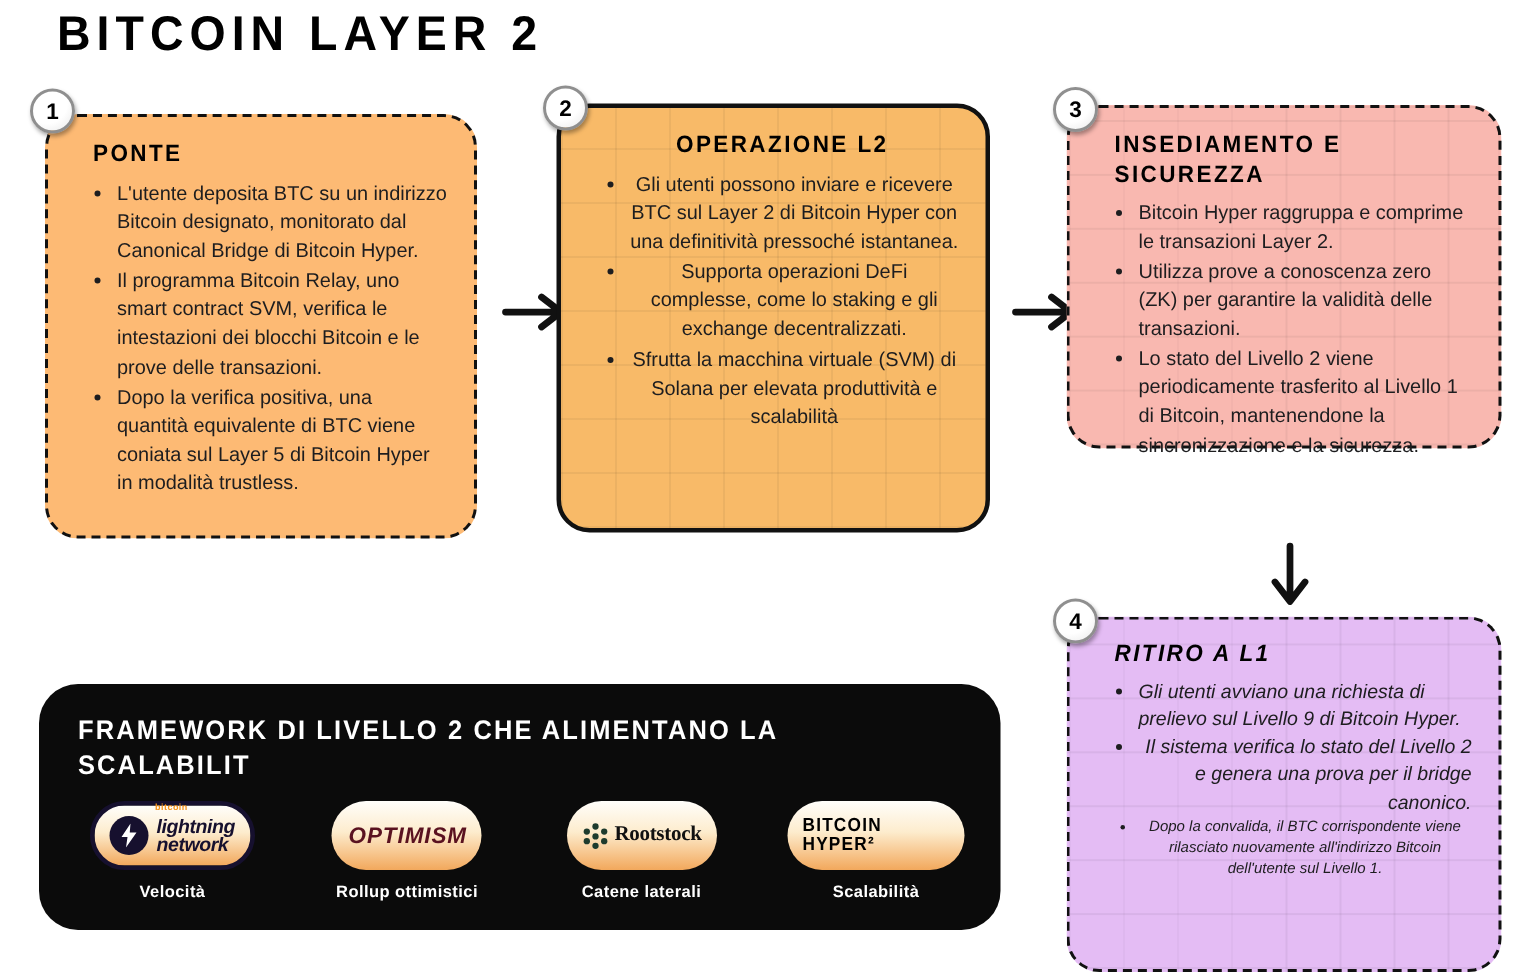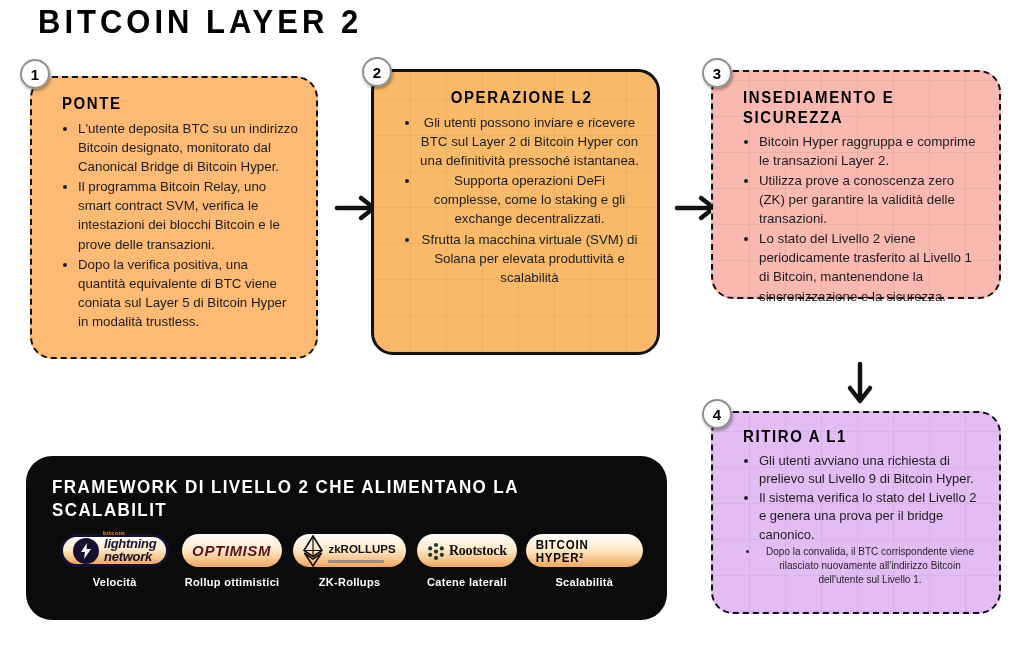--- a/index.html
+++ b/index.html
@@ -45,23 +45,23 @@
   }
   .banner-title{
     color:#fff;font-size:17px;font-weight:bold;letter-spacing:1.4px;
     line-height:1.3;max-width:480px;margin:0;transform:scaleY(1.05);transform-origin:left top;
   }
   .logo-row{
     display:flex;justify-content:space-between;margin-top:14px;padding:0 4px;
   }
   .logo-col{display:flex;flex-direction:column;align-items:center;width:118px;}
   .pill{
-    height:33px;min-width:100px;border-radius:26px;box-sizing:border-box;
+    height:46px;min-width:100px;border-radius:26px;box-sizing:border-box;
     background:linear-gradient(180deg,#fffefb 0%,#fdeccd 45%,#f2a85c 100%);
-    display:flex;align-items:center;justify-content:flex-start;padding:0 10px;
+    display:flex;align-items:center;justify-content:flex-end;padding:0 10px;
   }
   .pill.lightning{border:3px solid #16102e;min-width:106px;}
   .caption{color:#fff;font-size:11px;font-weight:bold;margin-top:9px;letter-spacing:0.3px;}
   
   .ln-wrap{display:flex;align-items:center;gap:5px;position:relative;}
   .ln-circle{width:26px;height:26px;border-radius:50%;background:#16102e;display:flex;align-items:center;justify-content:center;flex:0 0 auto;}
   .ln-text{font-style:italic;font-weight:bold;color:#16102e;font-size:13px;line-height:0.95;letter-spacing:-0.3px;}
   .ln-brand{position:absolute;top:-8px;left:30px;font-size:6px;font-weight:bold;color:#f7931a;font-style:normal;letter-spacing:0.3px;}
   
   .optimism-text{font-size:15px;font-weight:bold;font-style:italic;color:#5a1220;letter-spacing:0.6px;}
@@ -126,25 +126,25 @@
     </ul>
   </div>
 
   <svg class="arrow" style="left:846px;top:361px;" width="28" height="46">
     <path d="M14 3 V38 M4 27 L14 40 L24 27" fill="none" stroke="#111" stroke-width="4.5" stroke-linecap="round" stroke-linejoin="round"></path>
   </svg>
 
   <div class="badge" style="left:702px;top:399px;">
     <span>4</span>
   </div>
-  <div class="step-box dashed grid-bg" style="left:711px;top:411px;width:290px;height:203px;background-color:#E4BCF4;padding-top:14px;">
+  <div class="step-box dashed grid-bg" style="left:711px;top:411px;width:290px;height:237px;background-color:#E4BCF4;padding-top:14px;font-style:italic;">
     <div class="step-title">RITIRO A L1</div>
     <ul class="step-list" style="font-size:13px;">
       <li style="font-size:13px;line-height:1.4;">Gli utenti avviano una richiesta di prelievo sul Livello 9 di Bitcoin Hyper.</li>
-      <li style="font-size:13px;line-height:1.4;">Il sistema verifica lo stato del Livello 2 e genera una prova per il bridge canonico.</li>
+      <li style="font-size:13px;line-height:1.4;text-align:right;">Il sistema verifica lo stato del Livello 2 e genera una prova per il bridge canonico.</li>
       <li style="font-size:10px;line-height:1.4;text-align:center;">Dopo la convalida, il BTC corrispondente viene rilasciato nuovamente all'indirizzo Bitcoin dell'utente sul Livello 1.</li>
     </ul>
   </div>
 
   <div class="banner">
     <p class="banner-title">FRAMEWORK DI LIVELLO 2 CHE ALIMENTANO LA SCALABILIT</p>
     <div class="logo-row">
 
       <div class="logo-col">
         <div class="pill lightning">
@@ -164,36 +164,20 @@
         <div class="caption">Velocità</div>
       </div>
 
       <div class="logo-col">
         <div class="pill">
           <span class="optimism-text">OPTIMISM</span>
         </div>
         <div class="caption">Rollup ottimistici</div>
       </div>
 
-      <div class="logo-col">
-        <div class="pill">
-          <div class="zk-wrap">
-            <svg width="20" height="32" viewBox="0 0 20 32">
-              <path d="M10 1 L19 15.5 L10 21.5 L1 15.5 Z" fill="none" stroke="#111" stroke-width="1.6"></path>
-              <path d="M10 1 V21.5 M1 15.5 H19" stroke="#111" stroke-width="1.2" fill="none"></path>
-              <path d="M10 24 L18.5 18 L10 31 L1.5 18 Z" fill="none" stroke="#111" stroke-width="1.6"></path>
-            </svg>
-            <span>
-              <span class="zk-text">zkROLLUPS</span>
-              <span class="zk-sub" style="display:block;"></span>
-            </span>
-          </div>
-        </div>
-        <div class="caption">ZK-Rollups</div>
-      </div>
 
       <div class="logo-col">
         <div class="pill">
           <div class="rs-wrap">
             <svg width="18" height="18" viewBox="0 0 18 18">
               <g fill="#1d3b2d">
                 <circle cx="9" cy="3" r="2.1"></circle>
                   <circle cx="3.2" cy="6.4" r="2.1"></circle>
                   <circle cx="14.8" cy="6.4" r="2.1"></circle>
                 <circle cx="9" cy="9.6" r="2.1"></circle>

